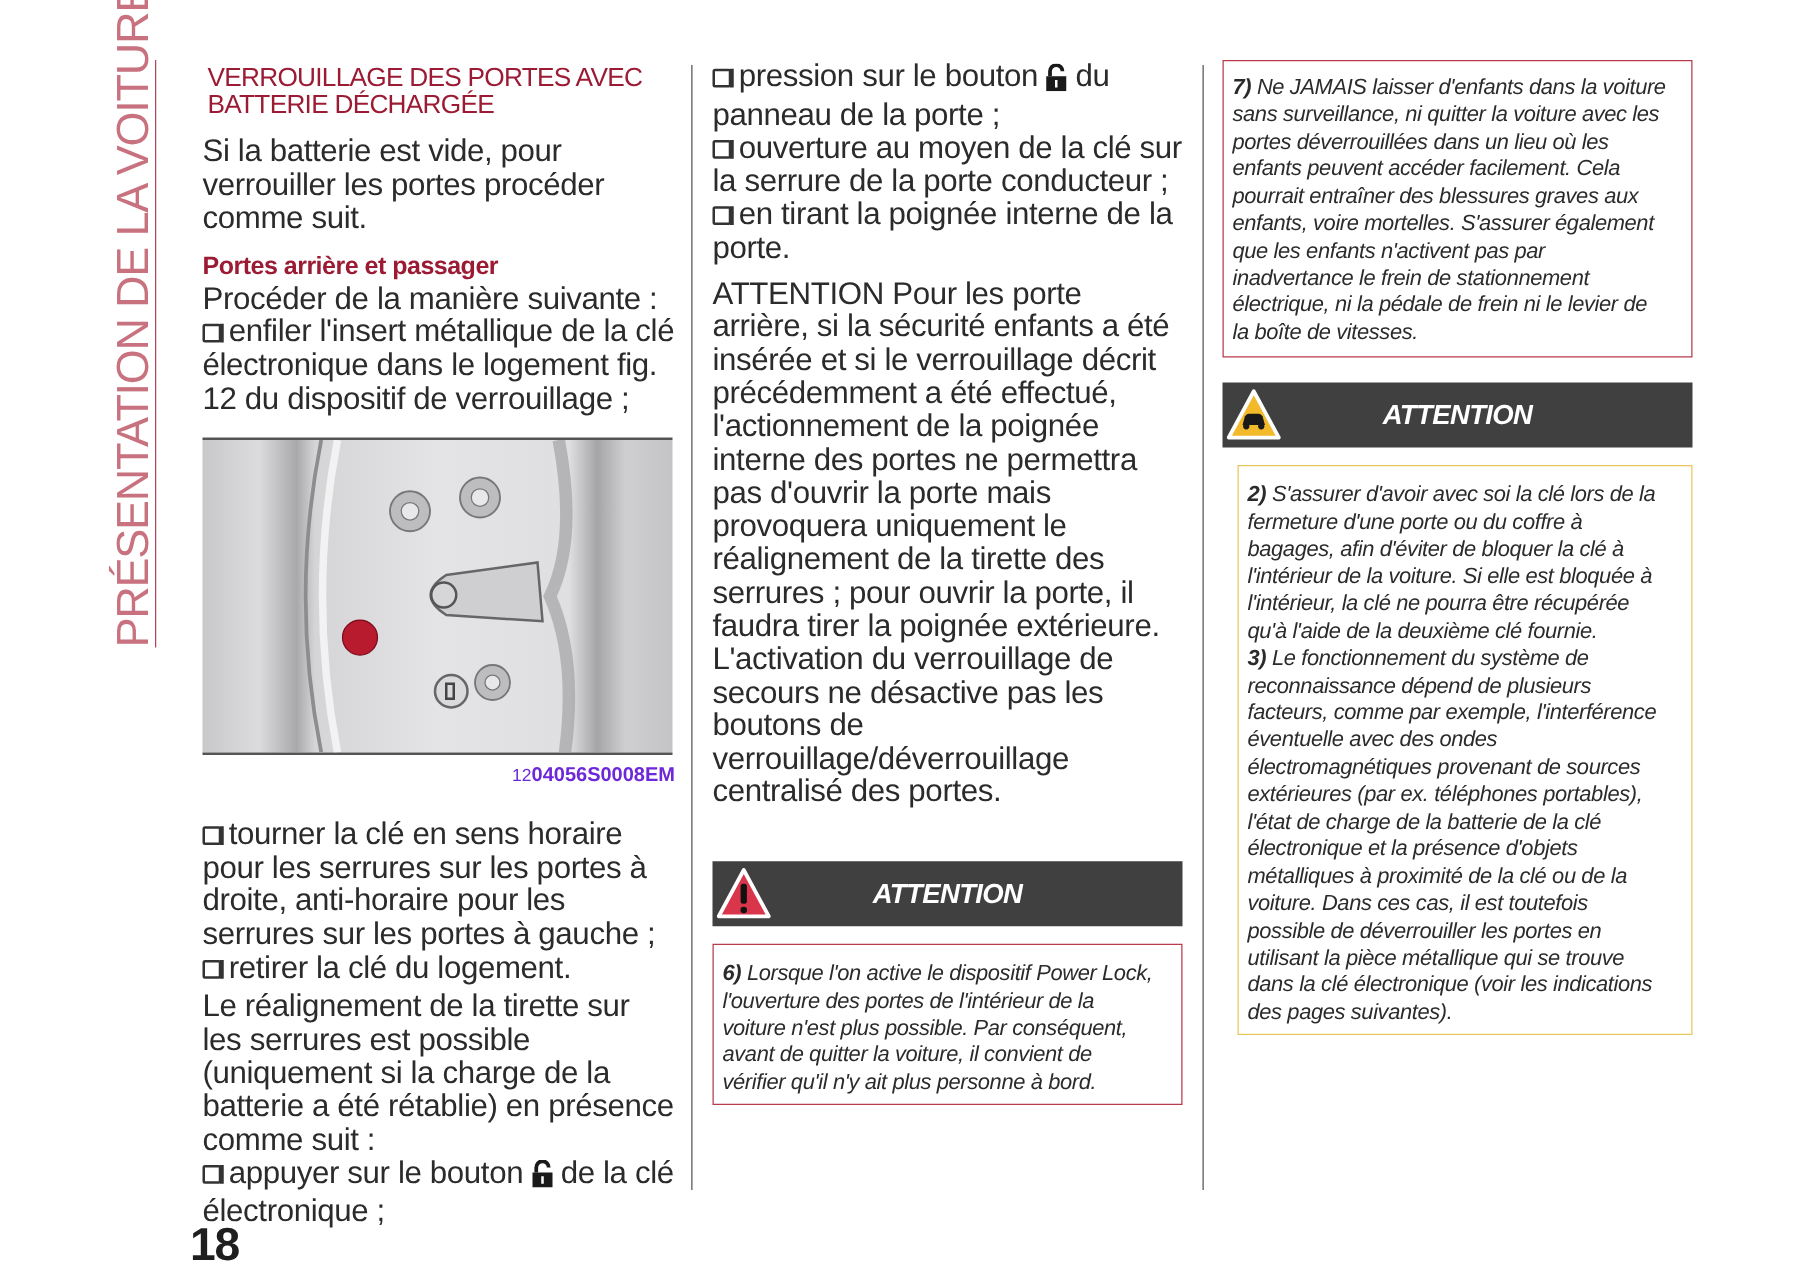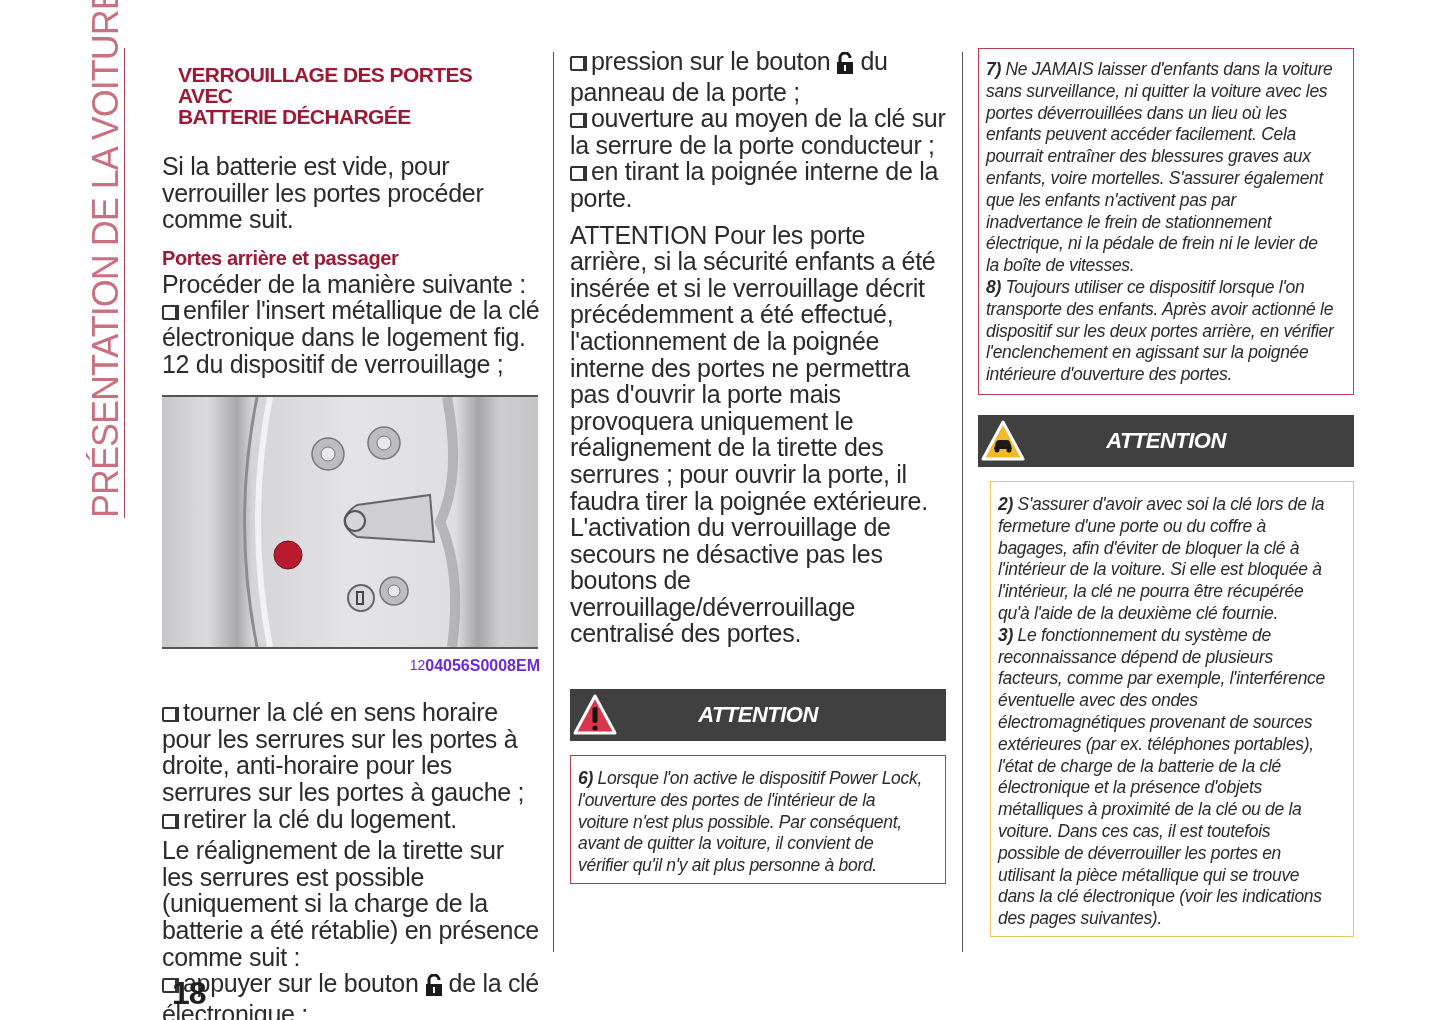--- a/index.html
+++ b/index.html
@@ -14,21 +14,21 @@
          white-space:nowrap; text-align:right; }
   .side-tab .rule { position:absolute; left:40px; top:0; width:1px; height:470px; background:#b04a5a; }
 
   .col { position:absolute; top:48px; }
   .col1 { left:162px; width:378px; }
   .col2 { left:570px; width:376px; }
   .col3 { left:978px; width:376px; }
 
   .vrule { position:absolute; width:1px; background:#555; }
 
-  h1.sec { margin:16px; font-size:21px; line-height:21px; font-weight:bold; color:#9c1b34;
+  h1.sec { margin:4px; font-size:21px; line-height:21px; font-weight:normal; color:#9c1b34;
            letter-spacing:-0.6px; text-transform:uppercase; }
   h2.sub { margin:0; font-size:20px; font-weight:bold; color:#9c1b34; letter-spacing:-0.4px; line-height:26px; }
   p.body { margin:0; font-size:25px; line-height:26.6px; letter-spacing:-0.3px; color:#2b2b2b; }
   .gap { height:8px; }
   .bullet { display:inline-block; width:15px; height:15px; border:2px solid #333; border-radius:2px;
             box-sizing:border-box; margin-right:6px; vertical-align:-1px; position:relative; }
   .bullet::after { content:""; position:absolute; right:-4px; top:-2px; width:3px; height:15px; background:#333; }
   .lock-ico { display:inline-block; vertical-align:-4px; margin:0 6px; }
 
   .figure { position:relative; width:376px; height:250px; margin-top:18px; border-top:2px solid #555; border-bottom:2px solid #555;
@@ -37,21 +37,21 @@
   .fig-caption .code { font-weight:bold; font-size:16px; }
 
   .warn-head { position:relative; height:52px; background:#404040; display:flex; align-items:center; justify-content:center; }
   .warn-head .title { color:#fff; font-size:22px; font-weight:bold; font-style:italic; letter-spacing:-0.5px; }
   .warn-head .icon { position:absolute; left:2px; top:4px; }
   .note-box { border:1.5px solid #b83b4e; padding:12px 18px 6px 7px; }
   .note-box.yellow { border-color:#e8c85a;margin-left:12px; }
   .note { margin:0; font-size:17.5px; line-height:21.8px; font-style:italic; color:#2b2b2b; letter-spacing:-0.3px; }
   .note b { font-style:italic; }
 
-  .page-num { position:absolute; left:172px; top:975px; font-size:32px; font-weight:bold; color:#1e1e1e; letter-spacing:-1px; }
+  .page-num { position:absolute; left:152px; top:975px; font-size:37px; font-weight:bold; color:#1e1e1e; letter-spacing:-1px; }
 </style>
 </head>
 <body>
 
 <div class="side-tab">
   <div class="label">PRÉSENTATION DE LA VOITURE</div>
   <div class="rule"></div>
 </div>
 
 <div class="vrule" style="left:553px; top:52px; height:900px;"></div>
@@ -136,21 +136,20 @@
   </div>
   <div class="gap" style="height:14px"></div>
   <div class="note-box">
     <p class="note"><b>6)</b> <span>Lorsque l'on active le dispositif Power Lock, l'ouverture des portes de l'intérieur de la voiture n'est plus possible. Par conséquent, avant de quitter la voiture, il convient de vérifier qu'il n'y ait plus personne à bord.</span></p>
   </div>
 </div>
 
 <div class="col col3">
   <div class="note-box" style="padding-top:10px; padding-bottom:8px;">
     <p class="note"><b>7)</b> <span>Ne JAMAIS laisser d'enfants dans la voiture sans surveillance, ni quitter la voiture avec les portes déverrouillées dans un lieu où les enfants peuvent accéder facilement. Cela pourrait entraîner des blessures graves aux enfants, voire mortelles. S'assurer également que les enfants n'activent pas par inadvertance le frein de stationnement électrique, ni la pédale de frein ni le levier de la boîte de vitesses.</span></p>
-    <p class="note"><b>8)</b> <span>Toujours utiliser ce dispositif lorsque l'on transporte des enfants. Après avoir actionné le dispositif sur les deux portes arrière, en vérifier l'enclenchement en agissant sur la poignée intérieure d'ouverture des portes.</span></p>
   </div>
   <div class="gap" style="height:20px"></div>
   <div class="warn-head">
     <span class="icon">
       <svg width="46" height="44" viewBox="0 0 46 44">
           <path d="M23 3 L43 40 L3 40 Z" fill="#f2b92b" stroke="#fff" stroke-width="3" stroke-linejoin="round"></path>
           <path d="M14 30 L16 23 Q17 21 19 21 L27 21 Q29 21 30 23 L32 30 Z" fill="#1a1a1a"></path>
           <circle cx="17" cy="31" r="2.5" fill="#1a1a1a"></circle>
           <circle cx="29" cy="31" r="2.5" fill="#1a1a1a"></circle>
         </svg>

